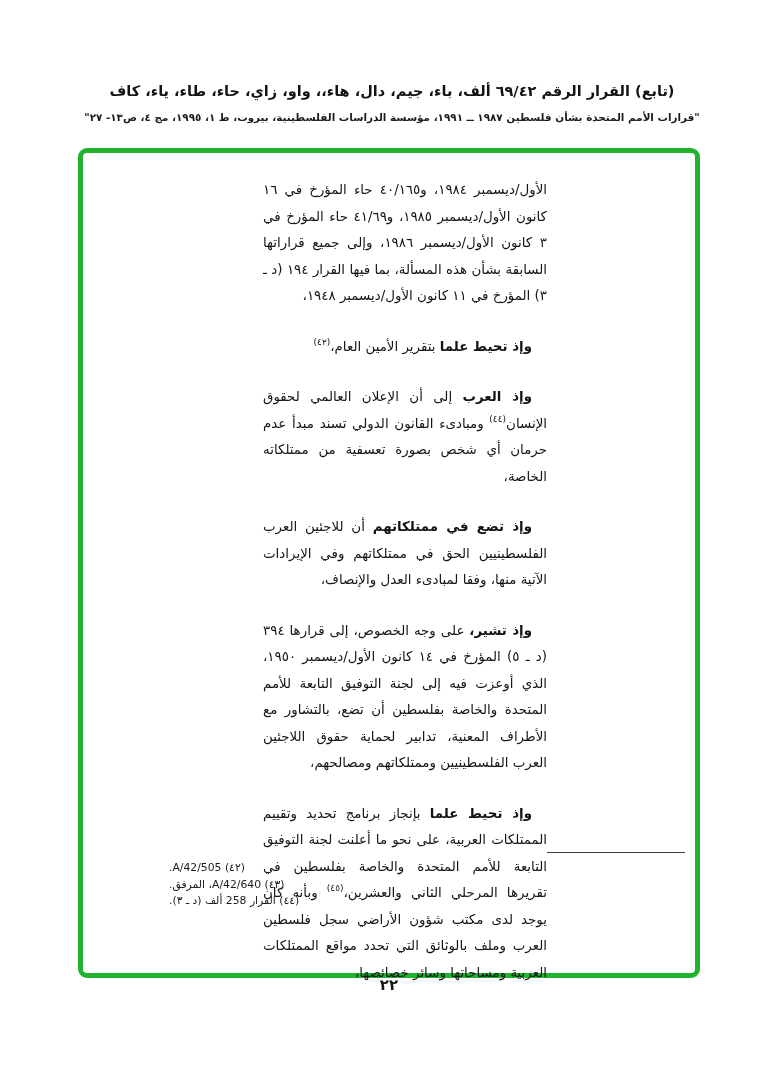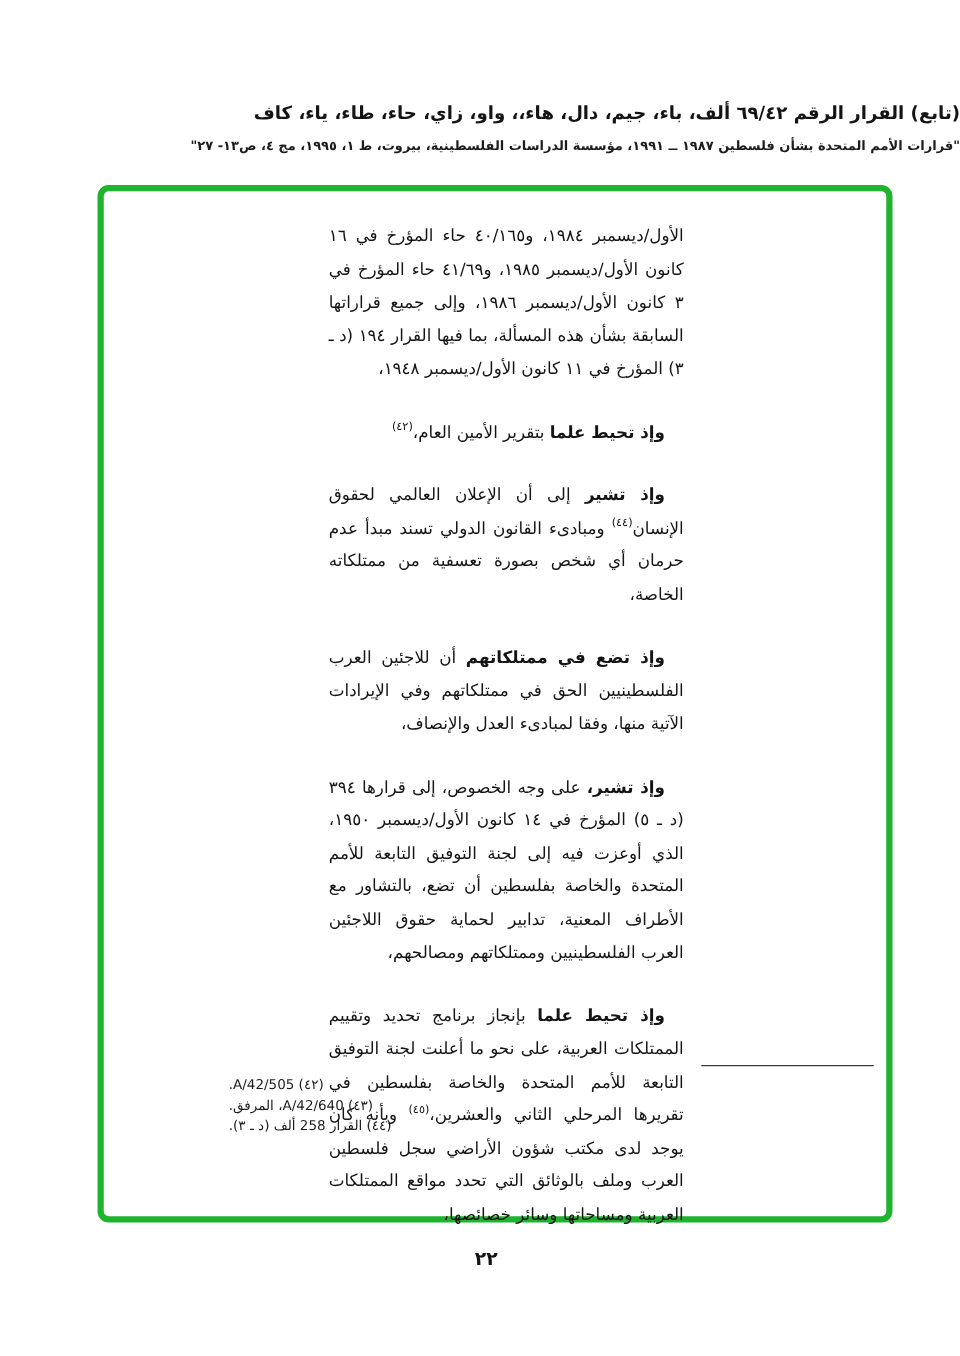--- a/index.html
+++ b/index.html
@@ -2,62 +2,62 @@
 <html lang="ar" dir="rtl"><head>
 <meta charset="utf-8">
 <style>
   html,body{margin:0;padding:0;}
   body{
     width:768px;height:1085px;position:relative;
     background:#ffffff;color:#141414;
     font-family:"DejaVu Sans",sans-serif;
     overflow:hidden;
   }
-  .page-header{position:absolute;top:80px;left:16px;right:0;direction:rtl;}
+  .page-header{position:absolute;top:80px;left:16px;right:0;text-align:center;direction:rtl;}
   .header-line1{font-weight:bold;font-size:14.5px;line-height:22px;letter-spacing:0.2px;}
   .header-line2{font-weight:bold;font-size:10.4px;line-height:18px;margin-top:6px;color:#1c1c1c;}
   .doc-frame{
     position:absolute;left:78px;top:148px;width:612px;height:820px;
-    border:5px solid #1fb32e;border-radius:9px;background:#fff;padding-left:14px;
+    border:5px solid #1fb32e;border-radius:9px;background:#fff;
   }
   .body-col{
     position:absolute;top:24px;left:180px;width:284px;
     direction:rtl;text-align:justify;
     font-size:13.4px;line-height:26.5px;
   }
   .para{margin:0;}
   .para + .para{margin-top:24px;}
   .para.indent{text-indent:15px;}
   .lead{font-weight:bold;}
   sup{font-size:9px;line-height:0;vertical-align:6px;}
   .footnotes-block{
     position:absolute;top:699px;right:10px;width:516px;
     direction:rtl;text-align:left;
     font-size:10.8px;line-height:16.5px;color:#1a1a1a;
   }
   .fn-rule{width:138px;height:1px;background:#3a3a3a;margin:0 0 7px auto;}
   .footnote{padding-right:26px;text-indent:-26px;}
   .page-number{
-    position:absolute;top:998px;left:78px;width:622px;text-align:center;
+    position:absolute;top:976px;left:78px;width:622px;text-align:center;
     font-weight:bold;font-size:15px;letter-spacing:7px;direction:rtl;
   }
 </style>
 </head>
 <body>
 
 <div class="page-header">
   <div class="header-line1">(تابع) القرار الرقم ٦٩/٤٢ ألف، باء، جيم، دال، هاء،، واو، زاي، حاء، طاء، ياء، كاف</div>
   <div class="header-line2">"قرارات الأمم المتحدة بشأن فلسطين ١٩٨٧ ــ ١٩٩١، مؤسسة الدراسات الفلسطينية، بيروت، ط ١، ١٩٩٥، مج ٤، ص١٣- ٢٧"</div>
 </div>
 
 <div class="doc-frame">
   <div class="body-col">
       <p class="para"><span>الأول/ديسمبر ١٩٨٤، و٤٠/١٦٥ حاء المؤرخ في ١٦ كانون الأول/ديسمبر ١٩٨٥، و٤١/٦٩ حاء المؤرخ في ٣ كانون الأول/ديسمبر ١٩٨٦، وإلى جميع قراراتها السابقة بشأن هذه المسألة، بما فيها القرار ١٩٤ (د ـ ٣) المؤرخ في ١١ كانون الأول/ديسمبر ١٩٤٨،</span></p>
       <p class="para indent"><span class="lead">وإذ تحيط علما</span><span> بتقرير الأمين العام،</span><sup>(٤٢)</sup></p>
-      <p class="para indent"><span class="lead">وإذ تشير</span><span> إلى أن الإعلان العالمي لحقوق الإنسان</span><sup>(٤٤)</sup><span> ومبادىء القانون الدولي تسند مبدأ عدم حرمان أي شخص بصورة تعسفية من ممتلكاته الخاصة،</span></p>
+      <p class="para indent"><span class="lead">وإذ العرب</span><span> إلى أن الإعلان العالمي لحقوق الإنسان</span><sup>(٤٤)</sup><span> ومبادىء القانون الدولي تسند مبدأ عدم حرمان أي شخص بصورة تعسفية من ممتلكاته الخاصة،</span></p>
       <p class="para indent"><span class="lead">وإذ تضع في ممتلكاتهم</span><span> أن للاجئين العرب الفلسطينيين الحق في ممتلكاتهم وفي الإيرادات الآتية منها، وفقا لمبادىء العدل والإنصاف،</span></p>
       <p class="para indent"><span class="lead">وإذ تشير،</span><span> على وجه الخصوص، إلى قرارها ٣٩٤ (د ـ ٥) المؤرخ في ١٤ كانون الأول/ديسمبر ١٩٥٠، الذي أوعزت فيه إلى لجنة التوفيق التابعة للأمم المتحدة والخاصة بفلسطين أن تضع، بالتشاور مع الأطراف المعنية، تدابير لحماية حقوق اللاجئين العرب الفلسطينيين وممتلكاتهم ومصالحهم،</span></p>
       <p class="para indent"><span class="lead">وإذ تحيط علما</span><span> بإنجاز برنامج تحديد وتقييم الممتلكات العربية، على نحو ما أعلنت لجنة التوفيق التابعة للأمم المتحدة والخاصة بفلسطين في تقريرها المرحلي الثاني والعشرين،</span><sup>(٤٥)</sup><span> وبأنه كان يوجد لدى مكتب شؤون الأراضي سجل فلسطين العرب وملف بالوثائق التي تحدد مواقع الممتلكات العربية ومساحاتها وسائر خصائصها،</span></p>
     </div>
 
   <div class="footnotes-block">
     <div class="fn-rule"></div>
     <div>
         <div class="footnote"><span>(٤٢) </span><span>A/42/505.</span></div>
         <div class="footnote"><span>(٤٣) </span><span>A/42/640، المرفق.</span></div>

